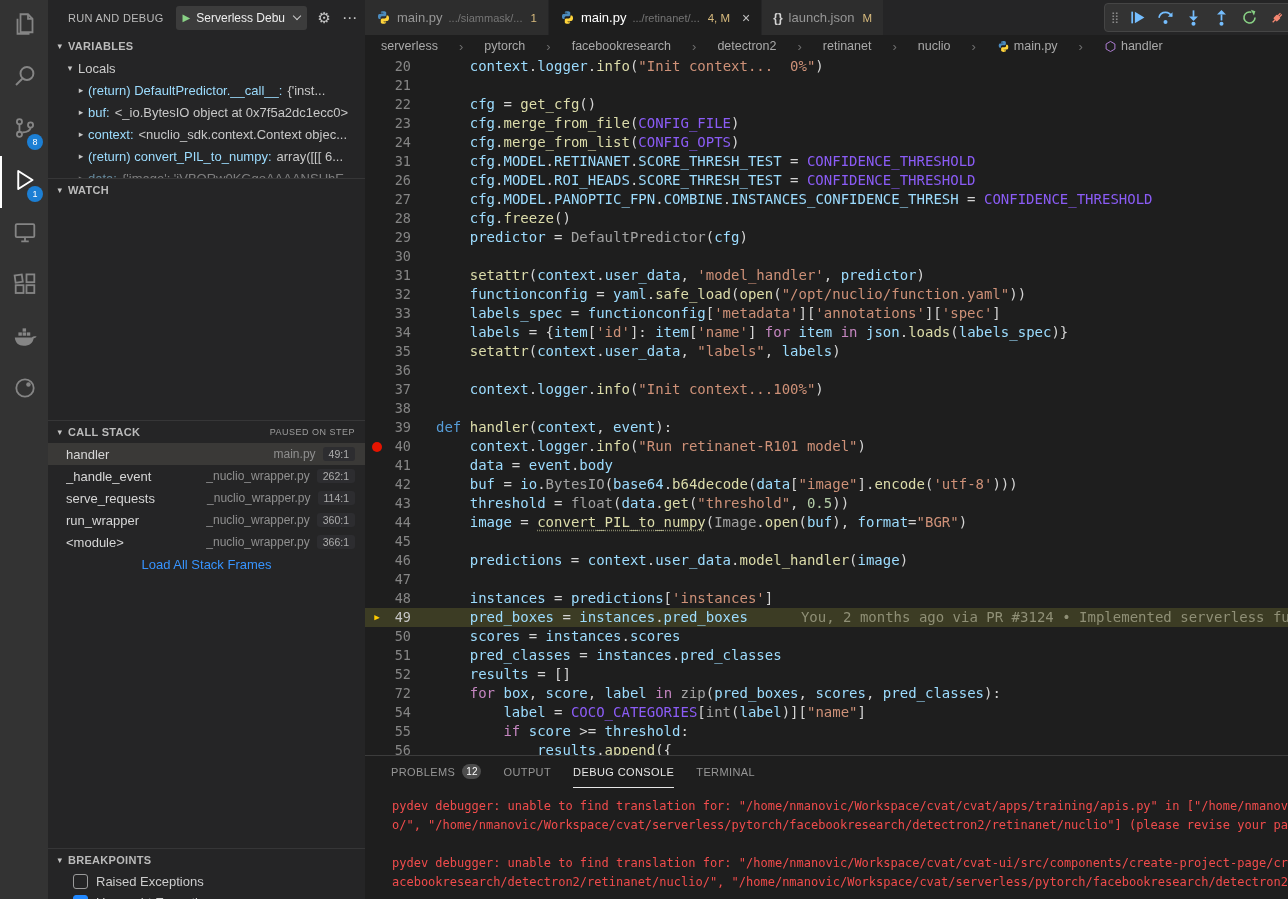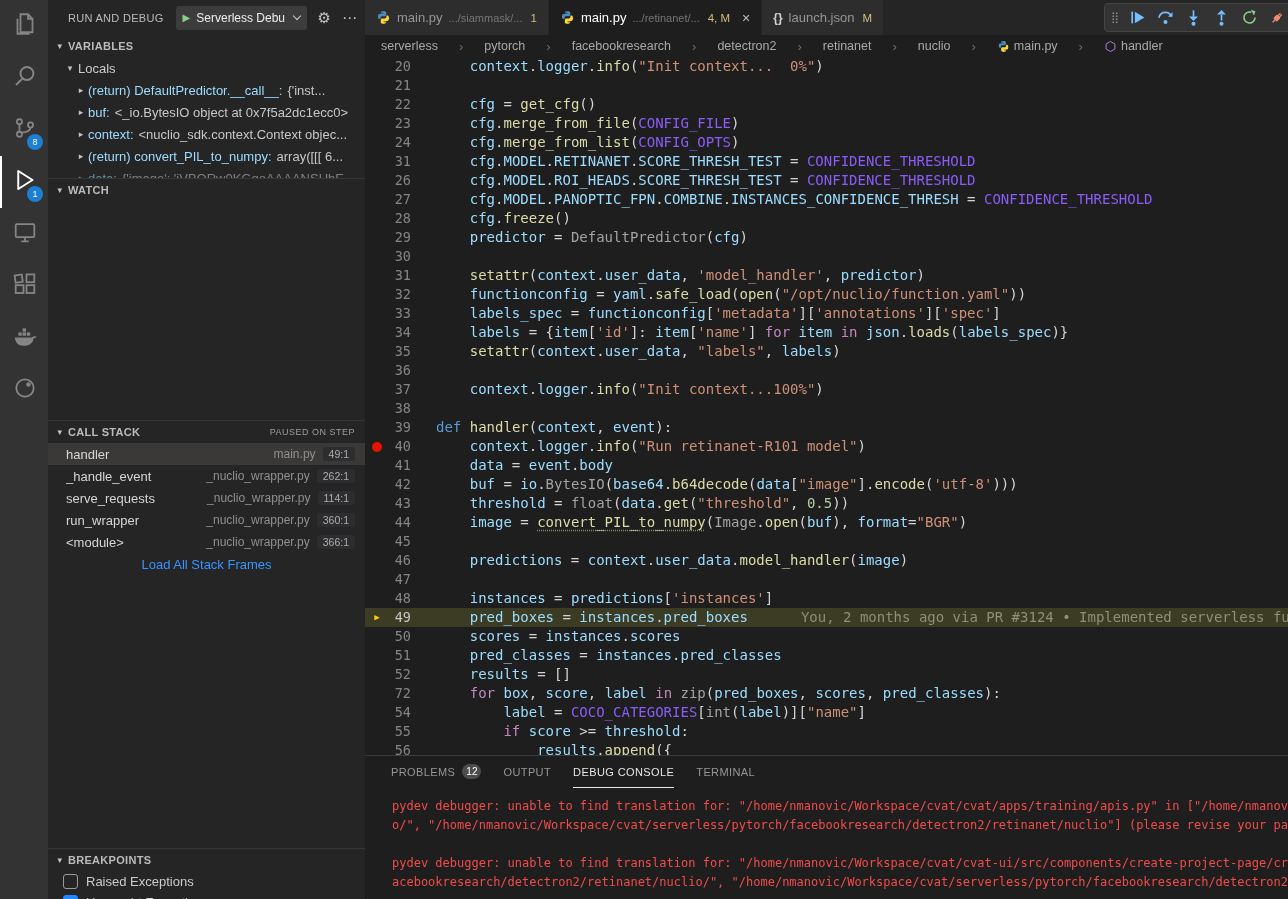--- a/index.html
+++ b/index.html
@@ -40,21 +40,21 @@
   .var-value { color:#c8c8c8; margin-left:5px; }
   .var-row.clipped { opacity:.55; }
 
   .frame { height:22px; display:flex; align-items:center; padding:0 10px 0 18px; font-size:13px; color:#d6d6d6; }
   .frame.selected { background:#3a3937; }
   .frame .fn { flex:1; white-space:nowrap; overflow:hidden; }
   .frame .file { color:#8f8f8f; font-size:12px; margin-right:7px; white-space:nowrap; }
   .frame .pos { background:#2d2d30; border-radius:3px; padding:1px 6px; font-size:10.5px; color:#adadad; flex:none; }
   .load-all { height:22px; display:flex; align-items:center; justify-content:center; font-size:13px; color:#3794ff; cursor:pointer; }
 
-  .bp-row { height:21px; display:flex; align-items:center; gap:8px; padding-left:15px; font-size:13px; color:#cccccc; }
+  .bp-row { height:21px; display:flex; align-items:center; gap:8px; padding-left:25px; font-size:13px; color:#cccccc; }
   .checkbox { width:15px; height:15px; border-radius:3px; border:1px solid #9a9a9a; background:transparent; flex:none; display:flex; align-items:center; justify-content:center; font-size:11px; color:#fff; }
   .checkbox.checked { background:#2188ff; border-color:#2188ff; }
 
   
   .main { flex:1; min-width:0; display:flex; flex-direction:column; position:relative; }
 
   .tabbar { height:35px; flex:none; background:#252526; display:flex; align-items:stretch; }
   .tab { display:flex; align-items:center; gap:6px; padding:0 11px; background:#2d2d2d; border-right:1px solid #252526; font-size:13px; color:#969696; cursor:pointer; white-space:nowrap; }
   .tab.active { background:#1e1e1e; color:#ffffff; }
   .tab .ticon svg { width:15px; height:15px; display:block; }

